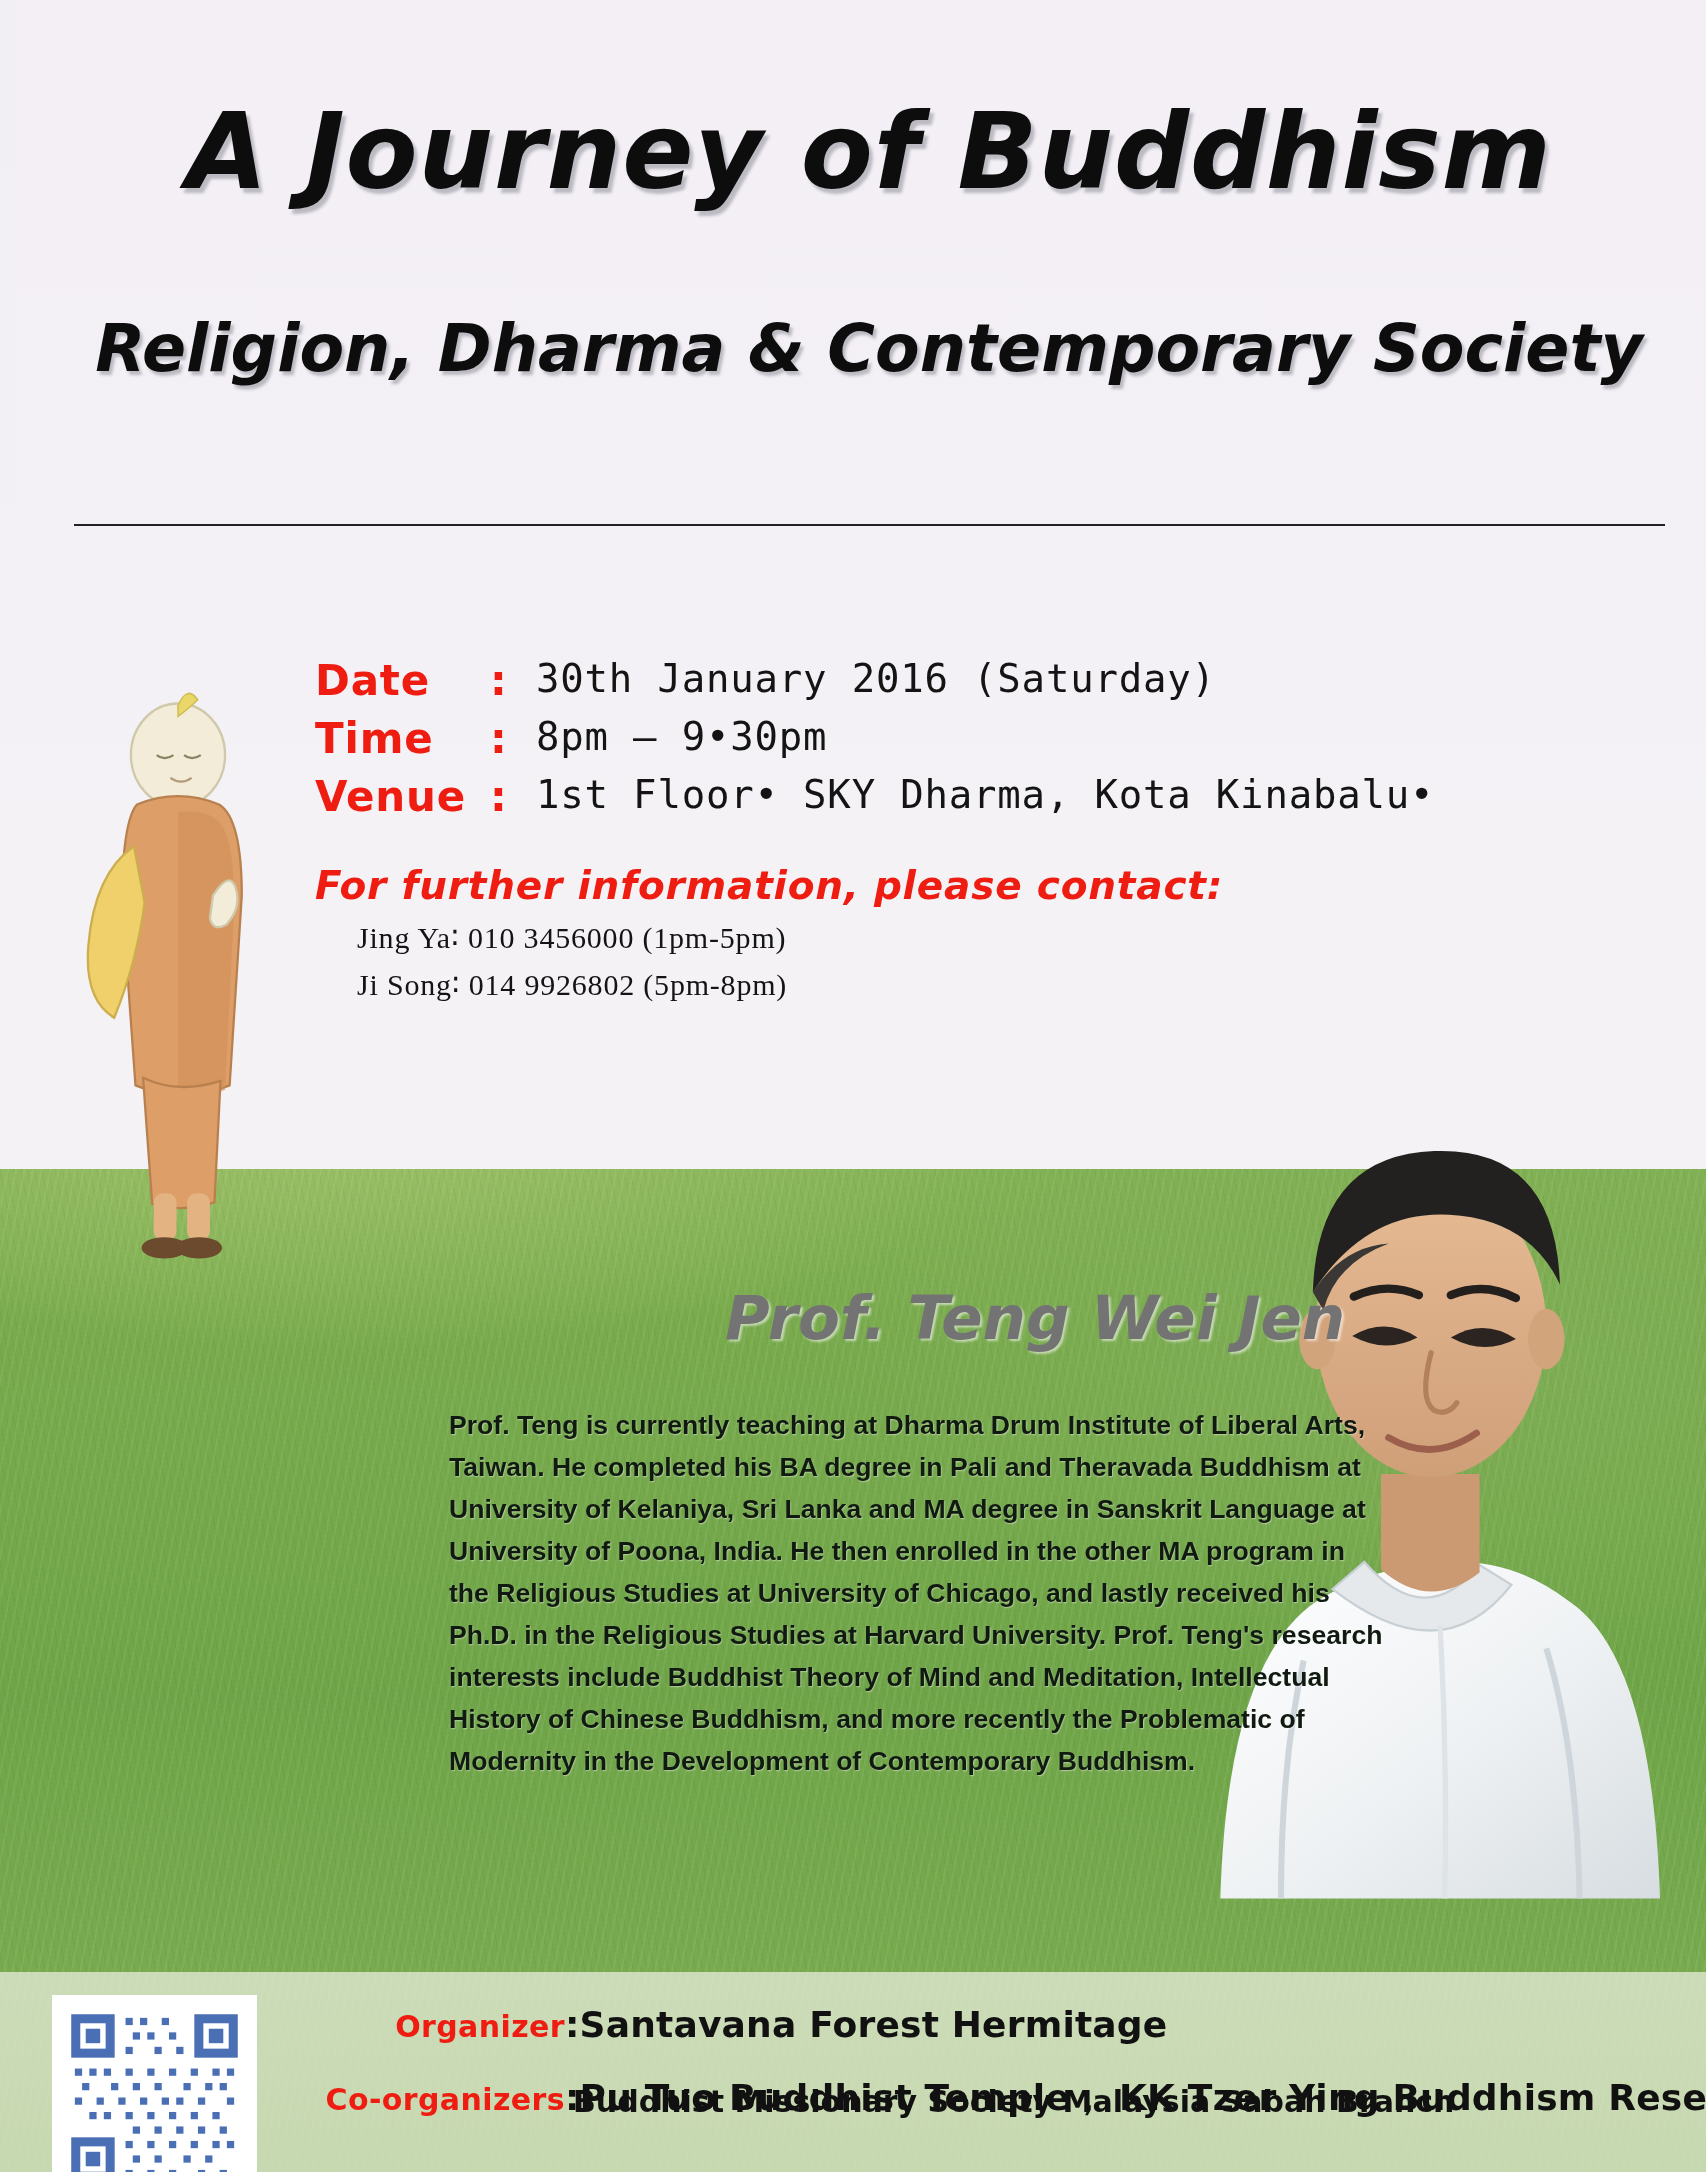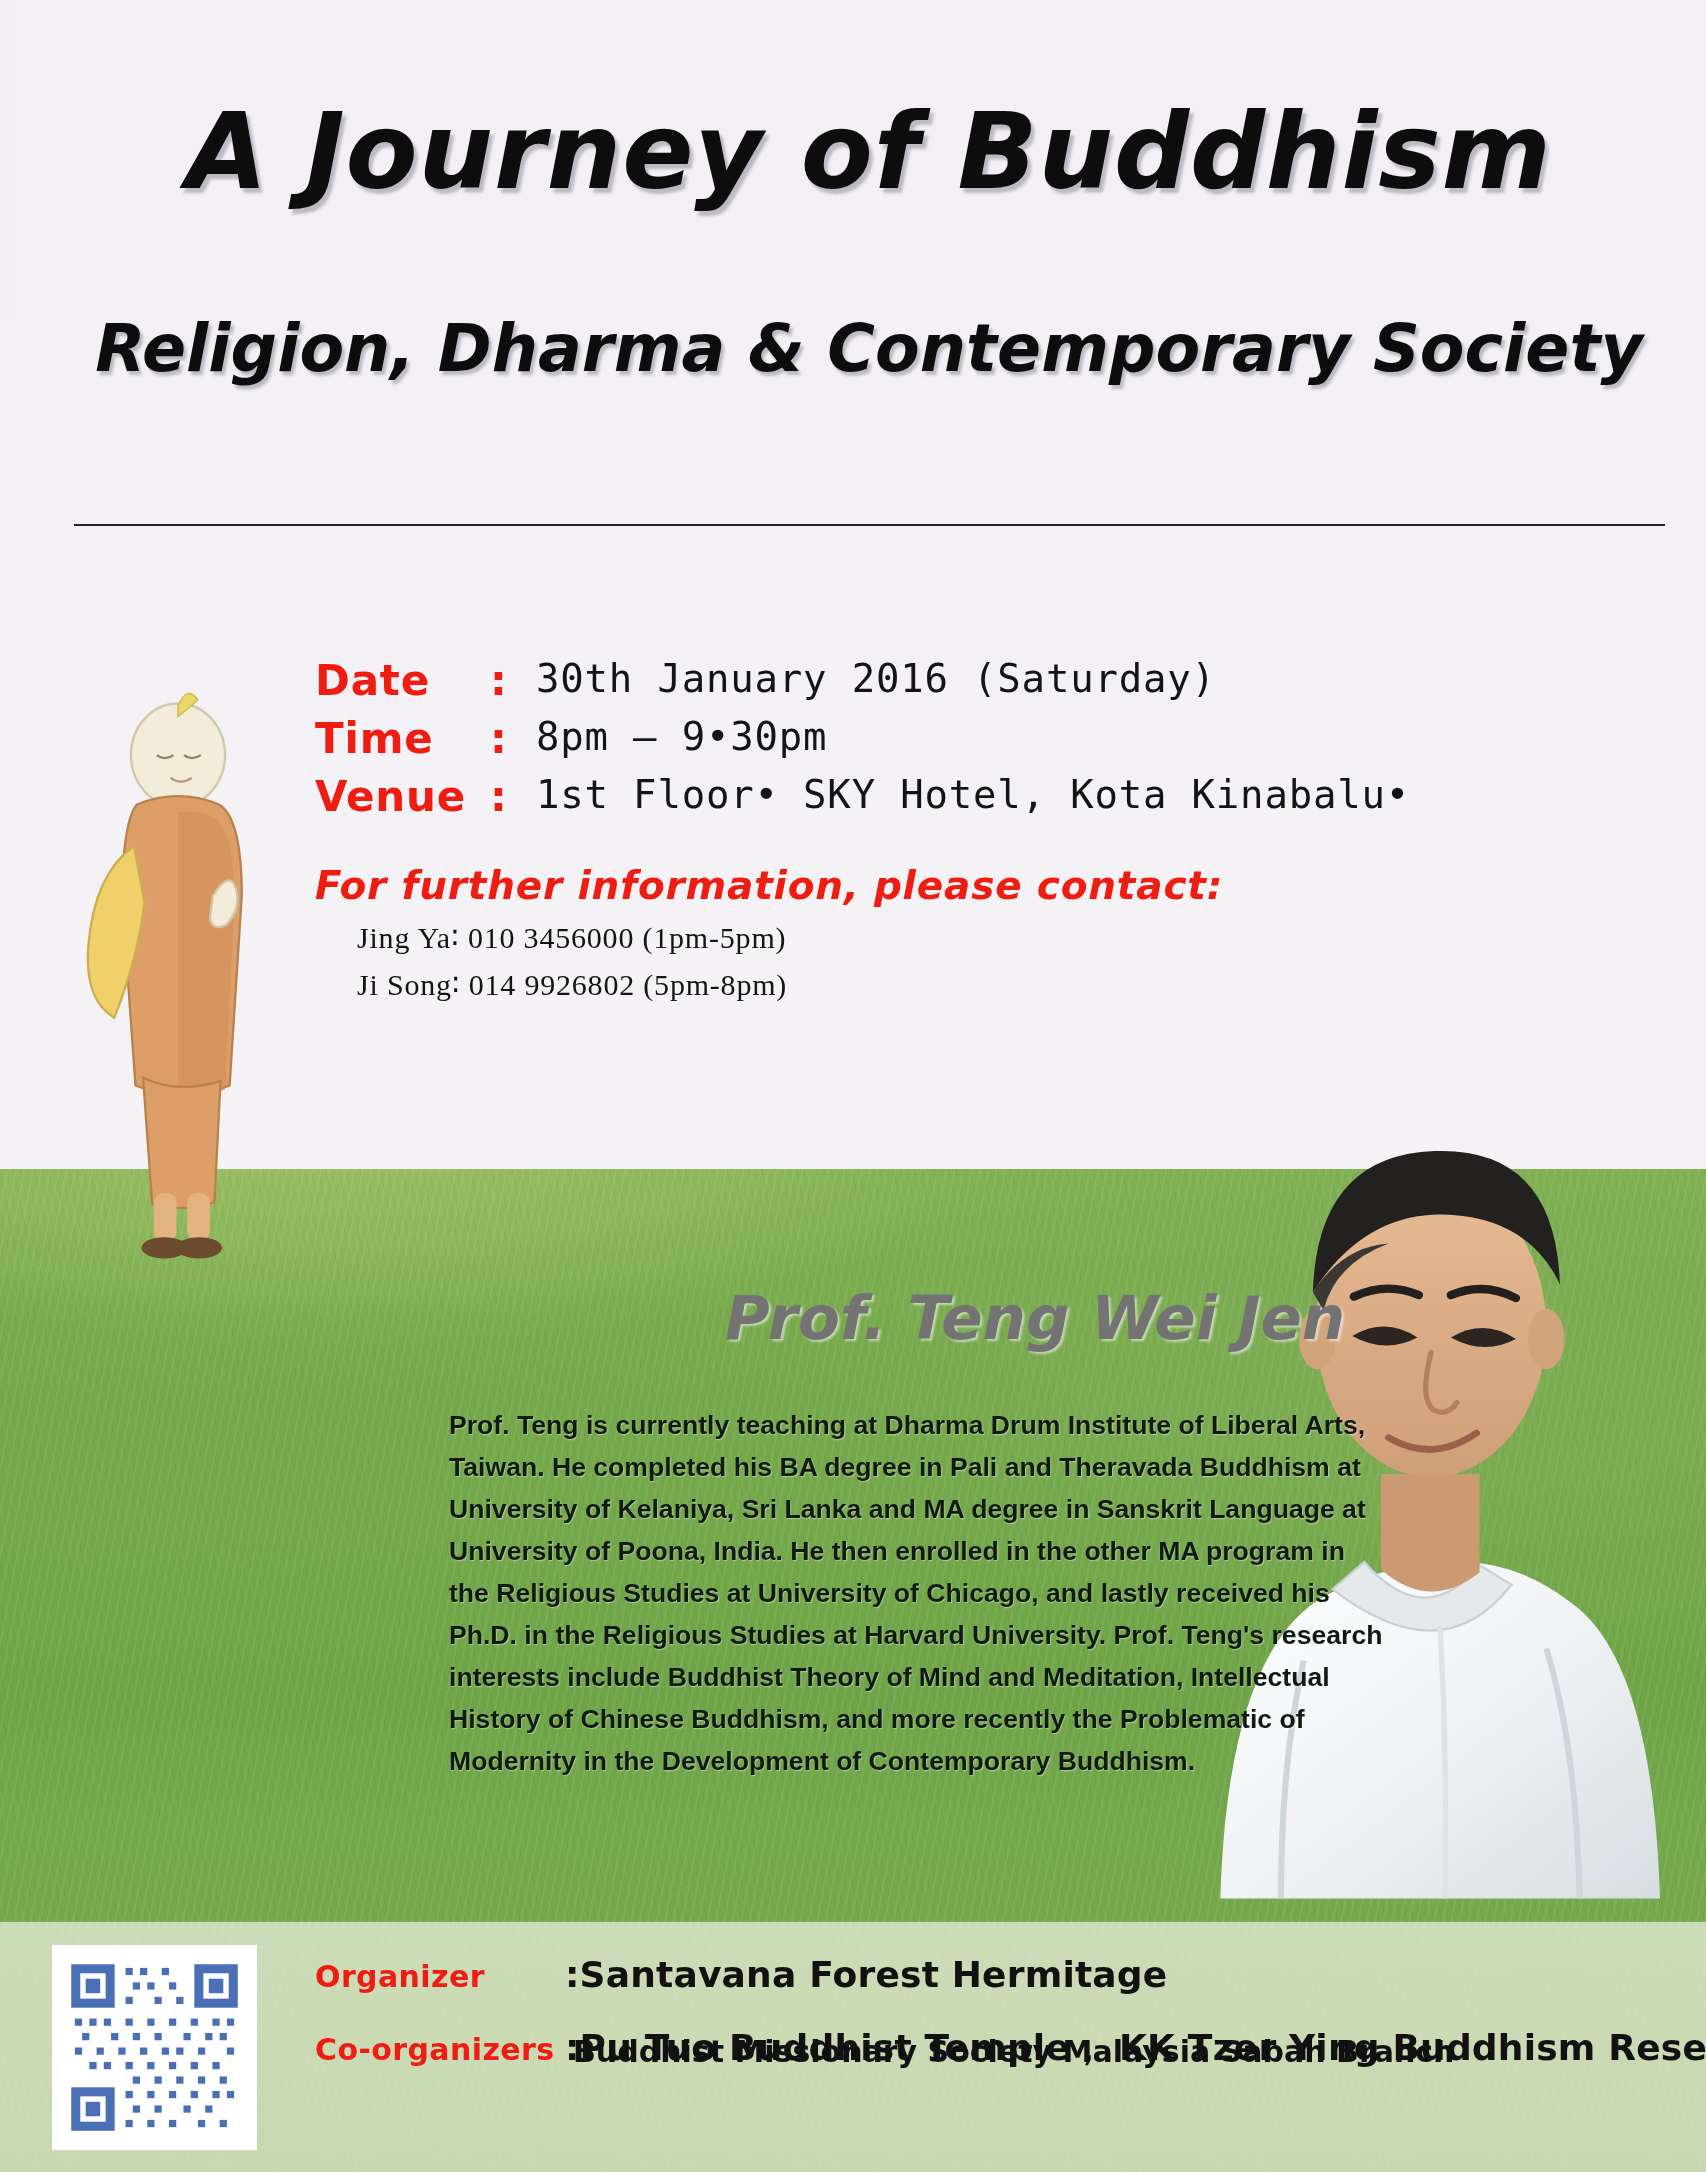--- a/index.html
+++ b/index.html
@@ -213,23 +213,24 @@
     width: 470px; height: 850px;
     z-index: 22;
     overflow: hidden;
   }
 
   
   .footer {
     position: absolute;
     left: 0; bottom: 0;
     width: 100%;
-    height: 250px;
+    height: 200px;
     background: linear-gradient(to bottom, rgba(225,232,210,.80) 0%, rgba(214,226,196,.82) 100%);
     z-index: 30;
+    text-align: right;
   }
 
   .qr {
     position: absolute;
     left: 52px; top: 23px;
     width: 205px; height: 205px;
     background: #fff;
     padding: 12px;
   }
 
@@ -322,21 +323,21 @@
       <span class="info-value">30th January 2016 (Saturday)</span>
     </div>
     <div class="info-row">
       <span class="info-label">Time</span>
       <span class="info-colon">:</span>
       <span class="info-value">8pm — 9•30pm</span>
     </div>
     <div class="info-row">
       <span class="info-label">Venue</span>
       <span class="info-colon">:</span>
-      <span class="info-value">1st Floor• SKY Hotel, Kota Kinabalu•</span>
+      <span class="info-value">1st Floor• SKY Dharma, Kota Kinabalu•</span>
     </div>
 
     <div class="contact-head">For further information, please contact:</div>
     <div class="contact-line">Jing Ya∶ 010 3456000 (1pm-5pm)</div>
     <div class="contact-line">Ji Song∶ 014 9926802 (5pm-8pm)</div>
   </div>
 
   <div class="portrait">
     <svg viewBox="0 0 620 1120" width="470" height="850" xmlns="http://www.w3.org/2000/svg">
       <defs>

